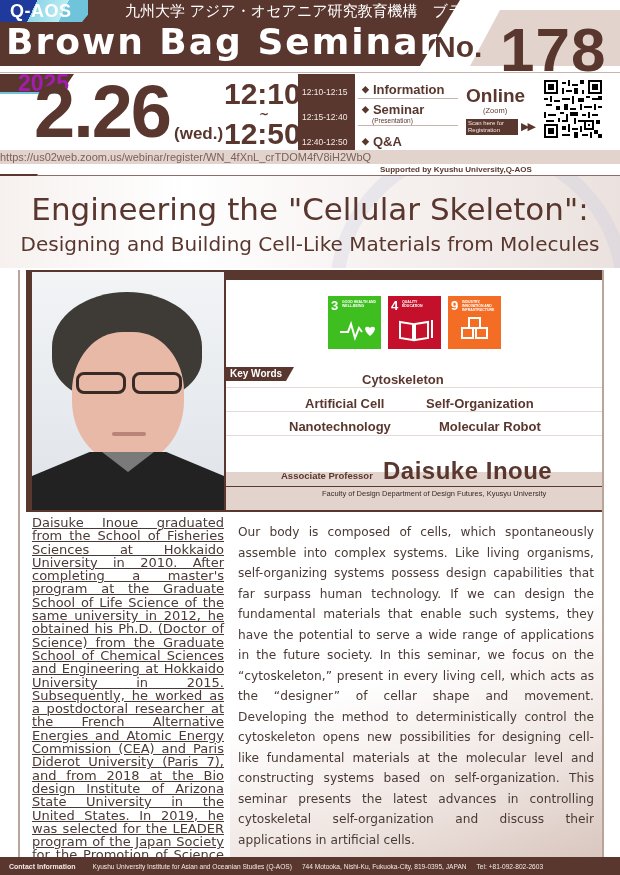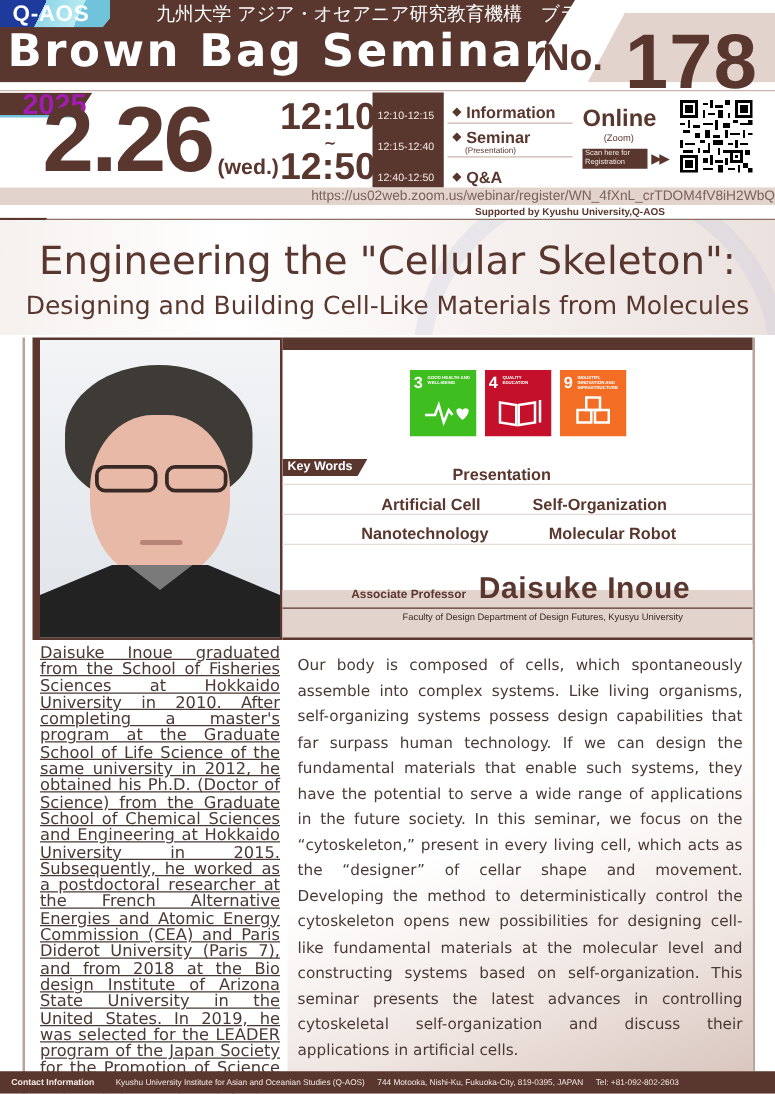--- a/index.html
+++ b/index.html
@@ -53,21 +53,21 @@
 
     .online { left: 466px; top: 86px; font-family: "Liberation Sans", sans-serif; font-weight: bold;
       font-size: 19px; color: #5a372e; line-height: 20px; }
     .zoom { left: 483px; top: 106px; font-size: 7.5px; color: #5a372e; font-family: "Liberation Sans", sans-serif; text-align: center; }
     .scan { left: 466px; top: 119px; width: 52px; height: 16px; background: #5a372e; color: #f3e9e5;
       font-size: 6px; line-height: 7px; padding: 1px 2px; font-family: "Liberation Sans", sans-serif; }
     .arrows { left: 521px; top: 119px; font-size: 11px; color: #5a372e; line-height: 16px; letter-spacing: -2px; }
     .qr { left: 544px; top: 80px; width: 58px; height: 58px; }
 
     .url-bar { left: 0; top: 150px; width: 620px; height: 14px; background: #e3d3cd; }
-    .url { left: 0; top: 150px; width: 620px; text-align: right; font-family: "Liberation Sans", sans-serif;
+    .url { left: 0; top: 150px; width: 620px; text-align: left; font-family: "Liberation Sans", sans-serif;
       font-size: 11px; color: #7a615a; line-height: 14px; }
     .supported { left: 380px; top: 165px; width: 236px; text-align: left; font-family: "Liberation Sans", sans-serif;
       font-weight: bold; font-size: 8px; color: #5a372e; line-height: 10px; }
     .sep-tab { left: 0; top: 174px; width: 38px; height: 8px; background: #5a372e;
       clip-path: polygon(0 0, 38px 0, 32px 8px, 0 8px); }
     .sep-line { left: 0; top: 175px; width: 620px; height: 1px; background: #8c6e66; }
 
     
     .title-bg { left: 0; top: 176px; width: 620px; height: 92px;
       background: linear-gradient(90deg, #f6f1ef 0%, #ffffff 30%, #f4eeec 70%, #ebe2df 100%); overflow: hidden; }
@@ -294,21 +294,21 @@
     <svg class="sdg-ico" viewBox="0 0 53 26" width="53" height="26">
       <rect x="21" y="2" width="11" height="10" fill="none" stroke="#fff" stroke-width="2"></rect>
       <rect x="14" y="12" width="11" height="10" fill="none" stroke="#fff" stroke-width="2"></rect>
       <rect x="28" y="12" width="11" height="10" fill="none" stroke="#fff" stroke-width="2"></rect>
     </svg>
   </div>
 </div>
 
 <div class="abs kw-tag"></div>
 <div class="abs kw-tag-text">Key Words</div>
-<div class="abs kw" style="left:362px; top:372px;">Presentation</div>
+<div class="abs kw" style="left:362px; top:372px;">Cytoskeleton</div>
 <div class="abs kw-line" style="top:387px;"></div>
 <div class="abs kw" style="left:305px; top:396px;">Artificial Cell</div>
 <div class="abs kw" style="left:426px; top:396px;">Self-Organization</div>
 <div class="abs kw-line" style="top:411px;"></div>
 <div class="abs kw" style="left:289px; top:419px;">Nanotechnology</div>
 <div class="abs kw" style="left:439px; top:419px;">Molecular Robot</div>
 <div class="abs kw-line" style="top:435px;"></div>
 
 <div class="abs name-band"></div>
 <div class="abs name-line"></div>

